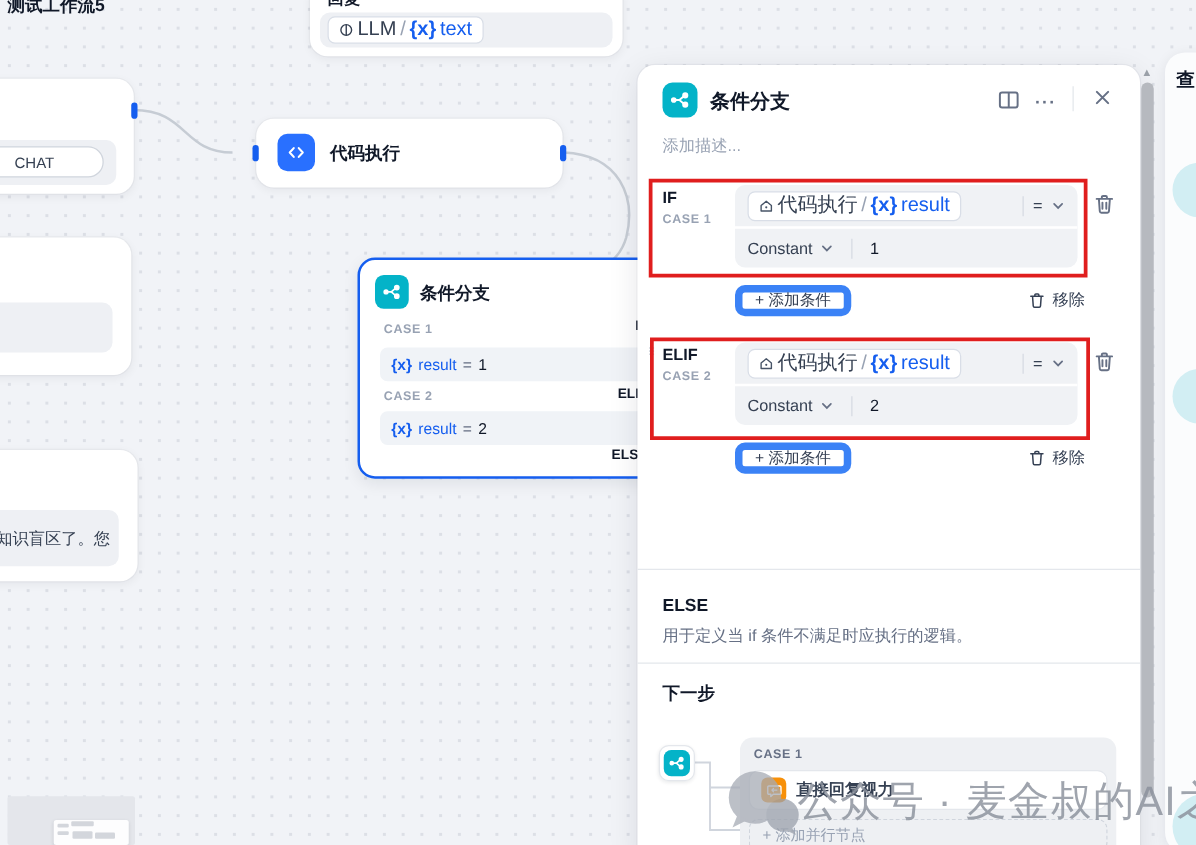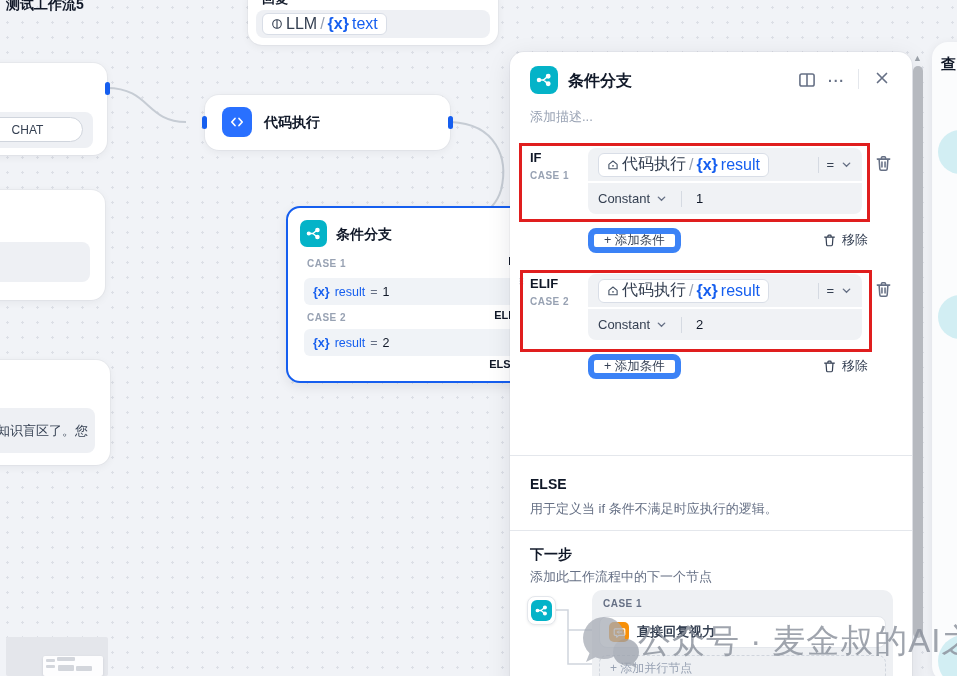--- a/index.html
+++ b/index.html
@@ -291,21 +291,20 @@
 
 
   <div class="divider-h" style="top:403px;"></div>
 
   <div class="abs sec-title" style="left:20px;top:424px;">ELSE</div>
   <div class="abs sec-desc" style="left:20px;top:448px;">用于定义当 if 条件不满足时应执行的逻辑。</div>
 
   <div class="divider-h" style="top:478px;"></div>
 
   <div class="abs sec-title" style="left:20px;top:494px;">下一步</div>
-  <div class="abs sec-desc" style="left:20px;top:516px;">添加此工作流程中的下一个节点</div>
 
   <svg class="abs" style="left:44px;top:548px;width:40px;height:90px;">
     <path d="M2 10 H14 V30 H38 M14 30 V64 H38" stroke="#d0d5dd" stroke-width="1.5" fill="none"></path>
   </svg>
 
   <div class="abs" style="left:17px;top:544px;width:29px;height:29px;background:#fff;border:1px solid #e4e7ec;border-radius:8px;box-shadow:0 1px 3px rgba(16,24,40,.08);display:flex;align-items:center;justify-content:center;">
     <div class="node-icon" style="width:21px;height:21px;background:#04b3c8;border-radius:6px;">
       <svg width="13" height="13" viewBox="0 0 16 16">
           <g stroke="#fff" stroke-width="1.6" fill="#fff" stroke-linecap="round">
             <path d="M3 8 H7.5" fill="none"></path>

